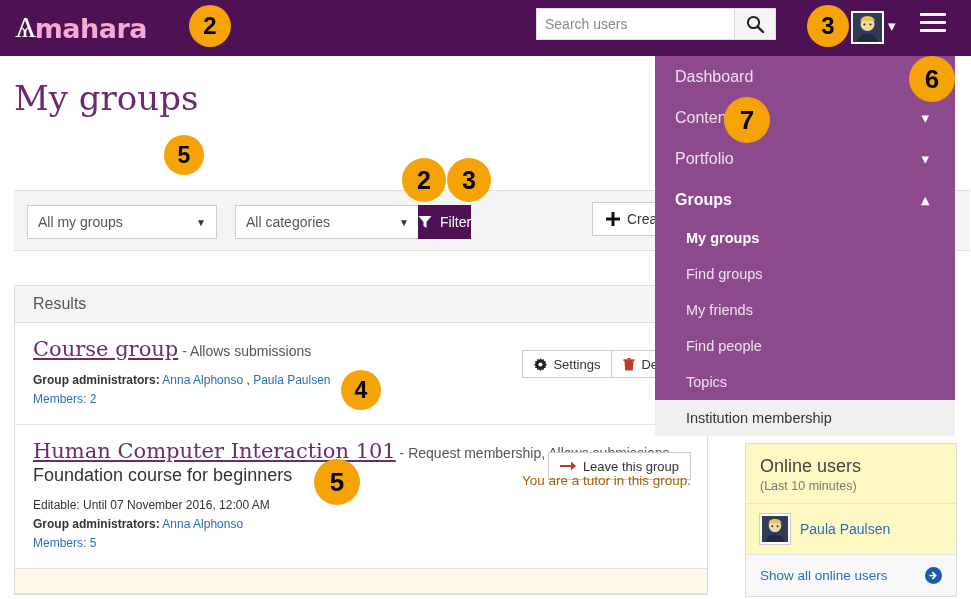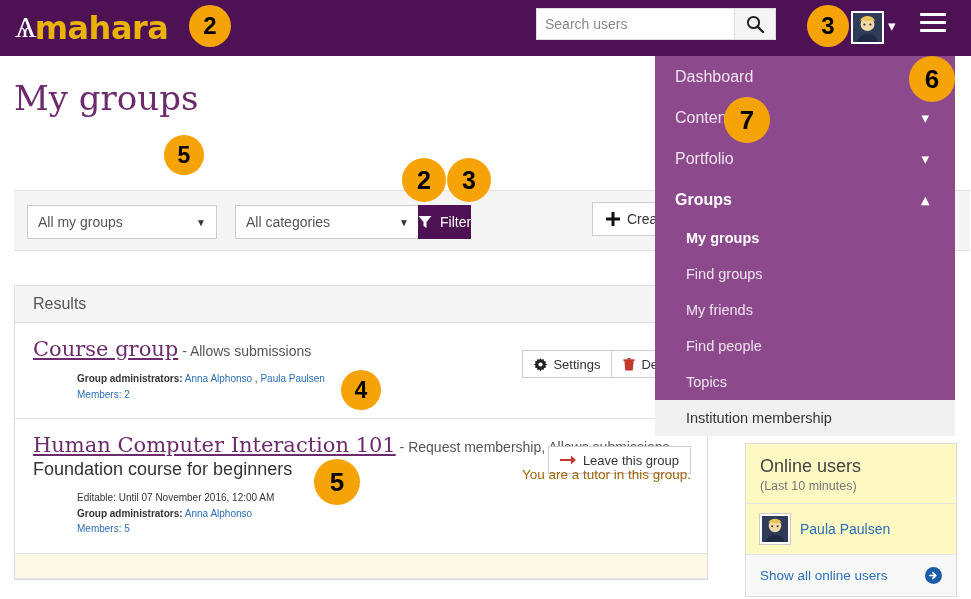--- a/index.html
+++ b/index.html
@@ -14,21 +14,21 @@
     background:#4e1153;
   }
   #logo{
     position:absolute;left:15px;top:6px;height:44px;display:flex;align-items:center;
   }
   #logo .logo-mark{
     font-family:"DejaVu Serif", serif;font-size:30px;color:#fff;line-height:1;
     margin-right:-2px;transform:translateY(-1px);
   }
   #logo .logo-text{
-    font-family:"DejaVu Sans", sans-serif;font-weight:bold;font-size:32px;color:#eab308;
+    font-family:"DejaVu Sans", sans-serif;font-weight:bold;font-size:27px;color:#f9a8d4;
     letter-spacing:-0.5px;line-height:1;text-align:right;
   }
   #searchwrap{
     position:absolute;left:536px;top:8px;width:240px;height:32px;display:flex;
     background:#fff;border:1px solid #ddd;box-sizing:border-box;
   }
   #searchwrap input{
     flex:1;border:0;outline:none;padding:0 8px;font-size:14px;
     font-family:"Liberation Sans", sans-serif;color:#333;background:#fff;
   }
@@ -86,21 +86,21 @@
     display:flex;align-items:center;padding:0 18px;
     font-size:16px;color:#555;
   }
   .grow{position:relative;border-bottom:1px solid #e3e3e3;padding:14px 18px 16px 18px;}
   .grow-title{
     font-family:"DejaVu Serif", serif;font-size:21px;color:#6c2b6d;line-height:1.15;
     margin:0 0 2px 0;display:inline;
   }
   .grow-sub{font-size:14px;color:#555;}
   .grow-desc{font-size:18px;color:#333;margin-top:2px;}
-  .grow-meta{font-size:10px;color:#333;margin-top:10px;line-height:1.55;margin-left:44px;}
+  .grow-meta{font-size:12px;color:#333;margin-top:10px;line-height:1.55;}
   .grow-meta b{font-weight:bold;}
   .lnk{color:#2a6ebb;text-decoration:none;}
   .rowbtns{position:absolute;right:16px;top:27px;display:flex;align-items:center;}
   .rbtn{
     height:28px;background:#fff;border:1px solid #ccc;margin-left:-1px;
     display:flex;align-items:center;gap:6px;padding:0 11px;font-size:13px;color:#333;
     cursor:pointer;box-sizing:border-box;white-space:nowrap;
   }
   .tutor-note{position:absolute;right:16px;top:48px;font-size:13.5px;color:#a16207;}
   #partial-row{height:24px;background:#fdf8e8;border-bottom:1px solid #e3e3e3;}

